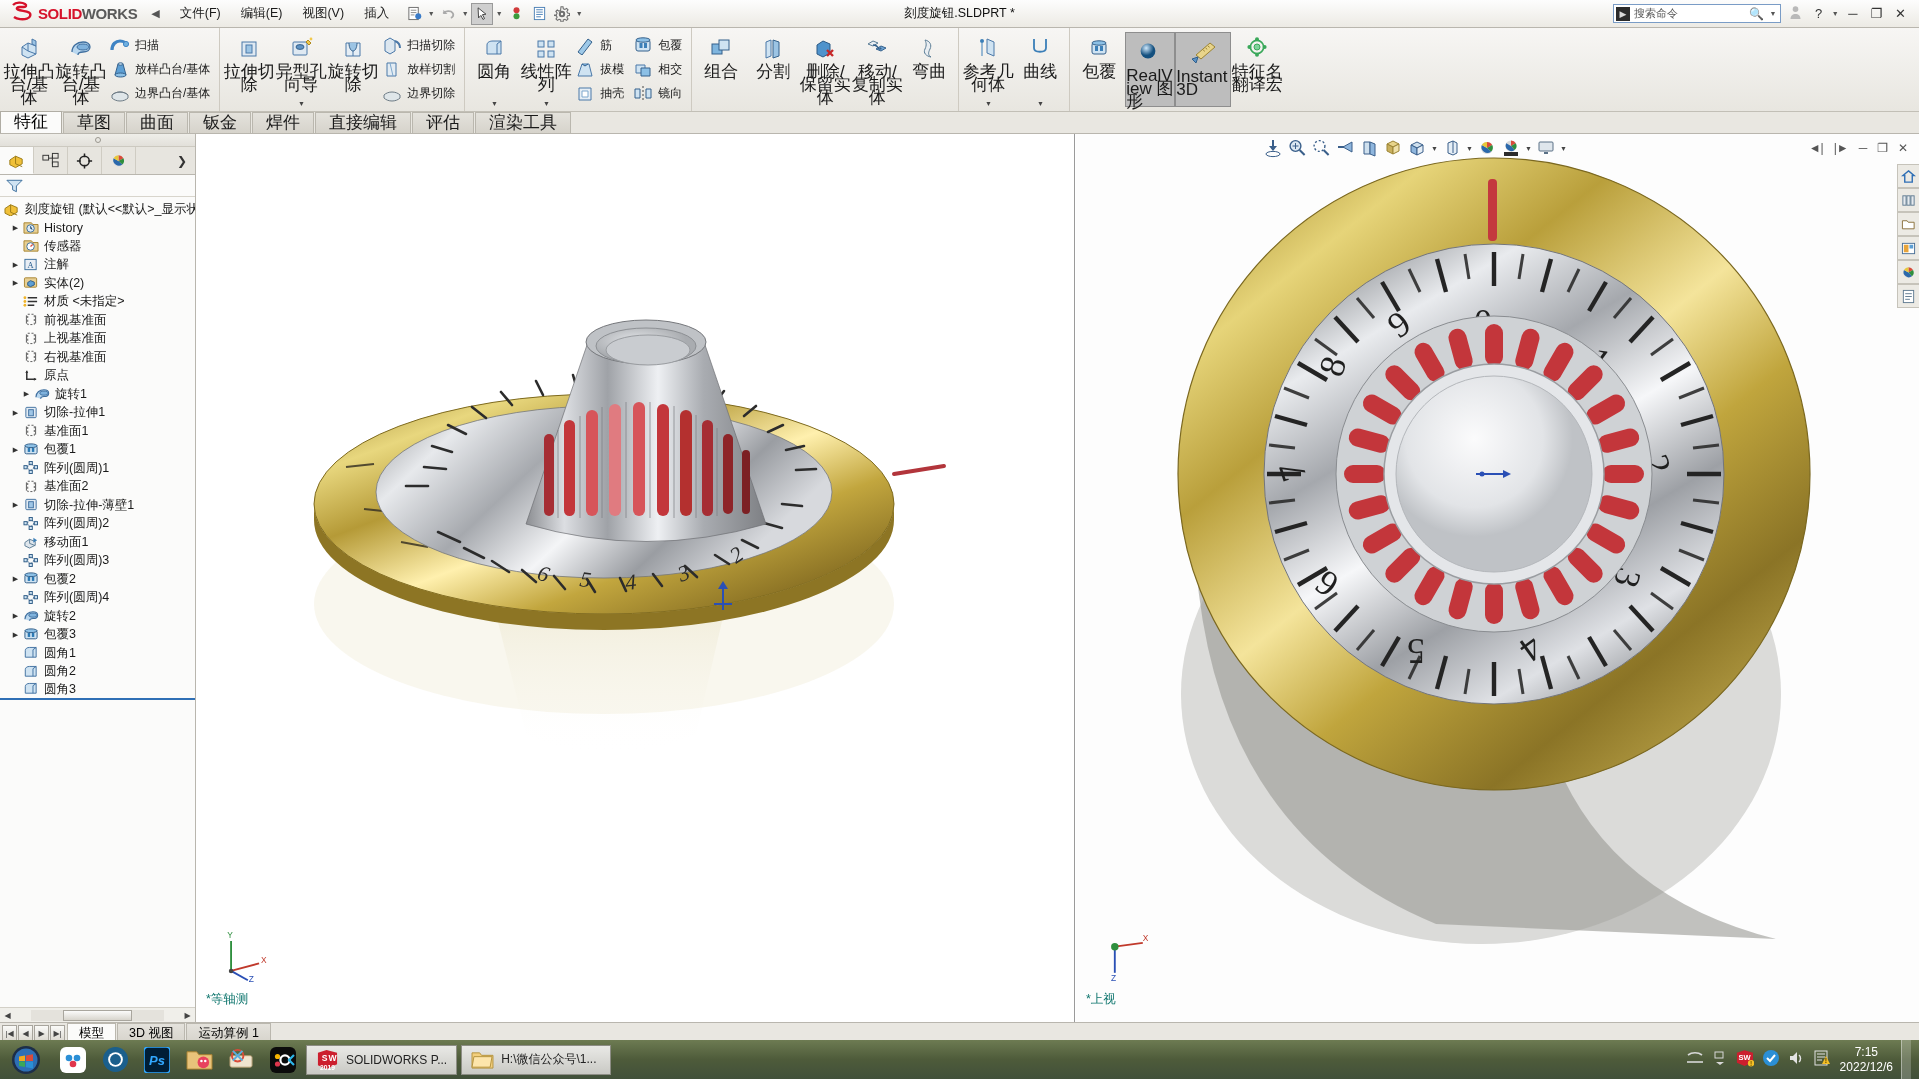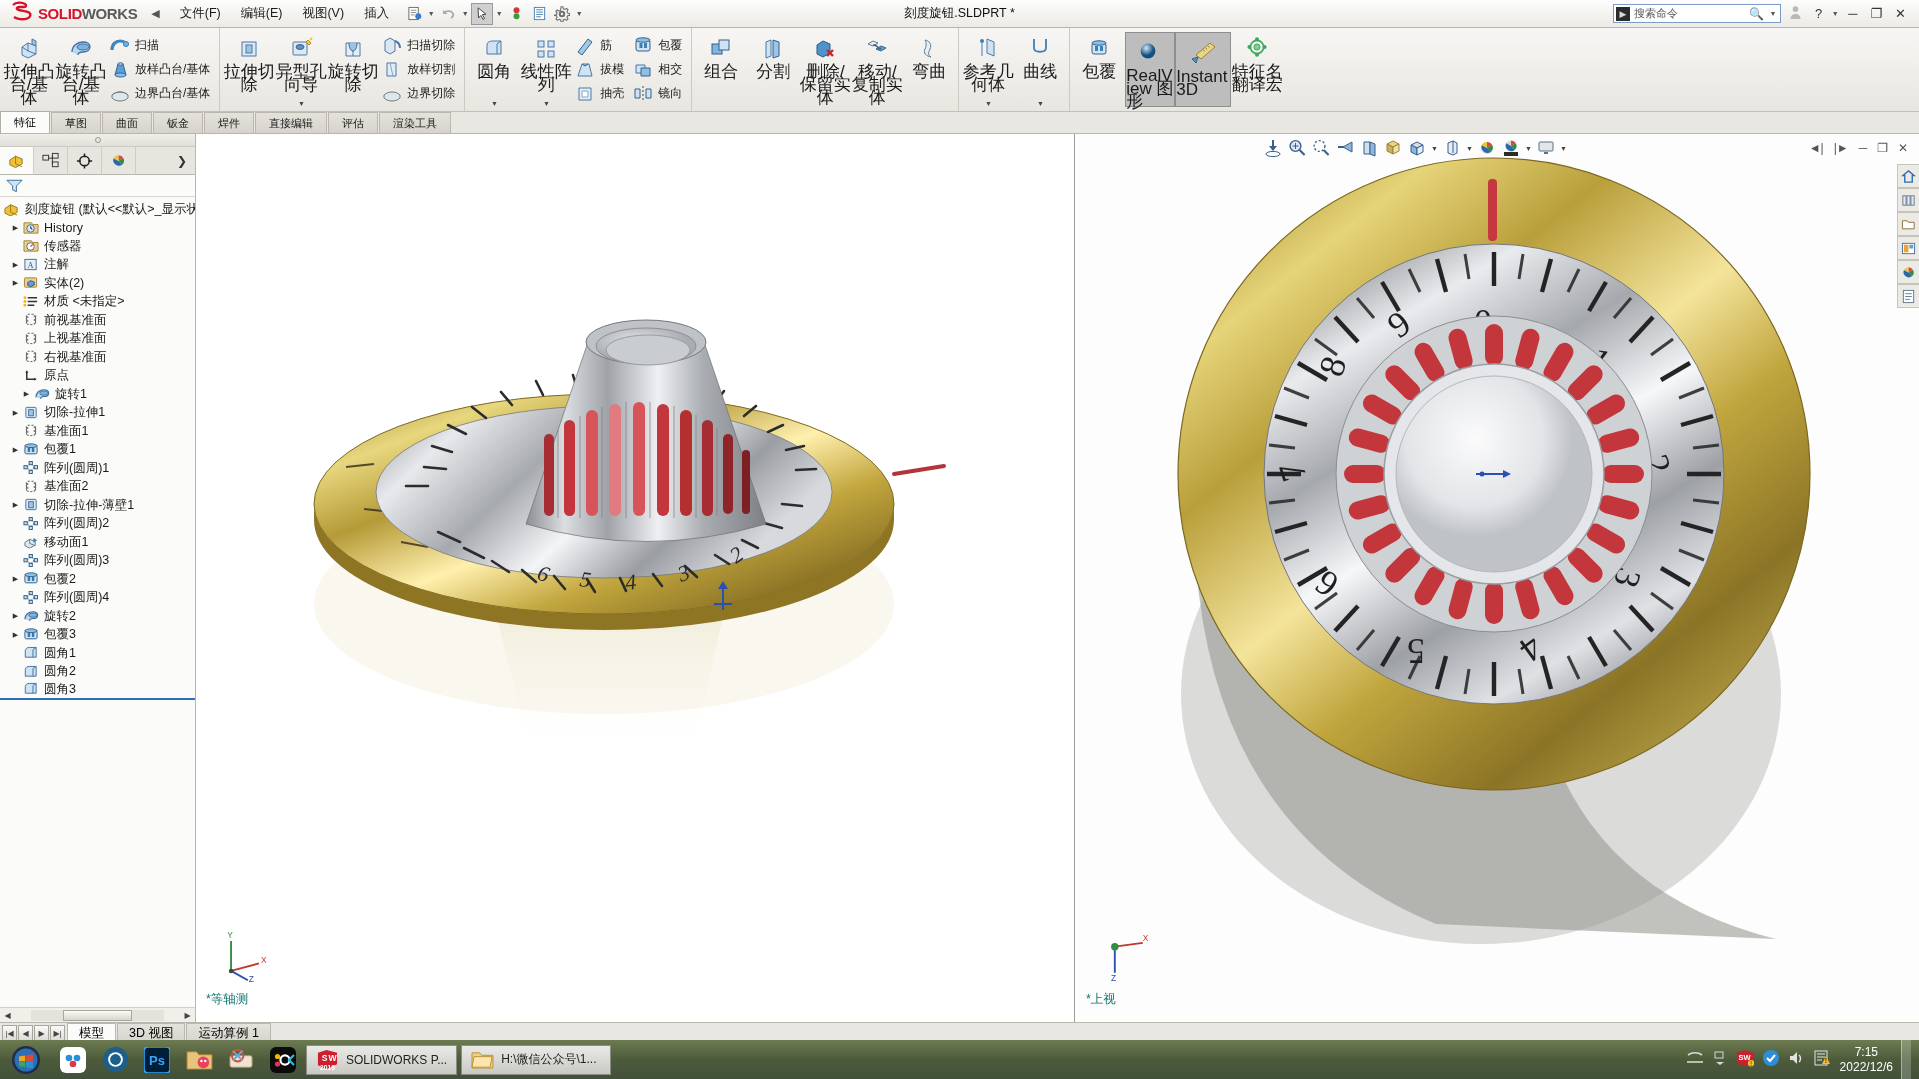--- a/index.html
+++ b/index.html
@@ -101,21 +101,21 @@
   }
   .toggle-btn.wide { width: 56px; }
 
   
   .cmdtabs {
     position: absolute; top: 112px; left: 0; width: 1919px; height: 22px;
     background: #e9e7e1; display: flex; align-items: flex-end;
     border-bottom: 1px solid #b9b6ae;
   }
   .ctab {
-    padding: 2px 13px 3px; font-size: 11px; color: #1a1a1a;
+    padding: 2px 13px 3px; font-size: 17px; color: #1a1a1a;
     border: 1px solid #bab7ae; border-bottom: none;
     background: linear-gradient(#e4e2dc, #d6d3cb); margin-right: 1px;
     height: 21px; line-height: 16px;
   }
   .ctab.active {
     background: #fbfbfa; border-color: #b0ada4; color: #000;
     height: 22px;
   }
 
   
@@ -243,20 +243,21 @@
     background: linear-gradient(#6d7b52, #4e5b3a 50%, #41503a);
     display: flex; align-items: center;
   }
   .tb-start {
     width: 52px; height: 38px; display: flex; align-items: center;
     justify-content: center;
   }
   .tb-icon {
     width: 42px; height: 33px; display: flex; align-items: center;
     justify-content: center;
+    font-style: italic;
   }
   .tb-task {
     height: 30px; min-width: 150px; margin: 0 2px;
     background: linear-gradient(#e9e9e6,#c9c9c4);
     border: 1px solid #8d8d85; display: flex; align-items: center;
     gap: 7px; padding: 0 9px; font-size: 12px; color: #222;
   }
   .tray {
     margin-left: auto; display: flex; align-items: center; gap: 8px;
     padding-right: 8px; height: 39px;

